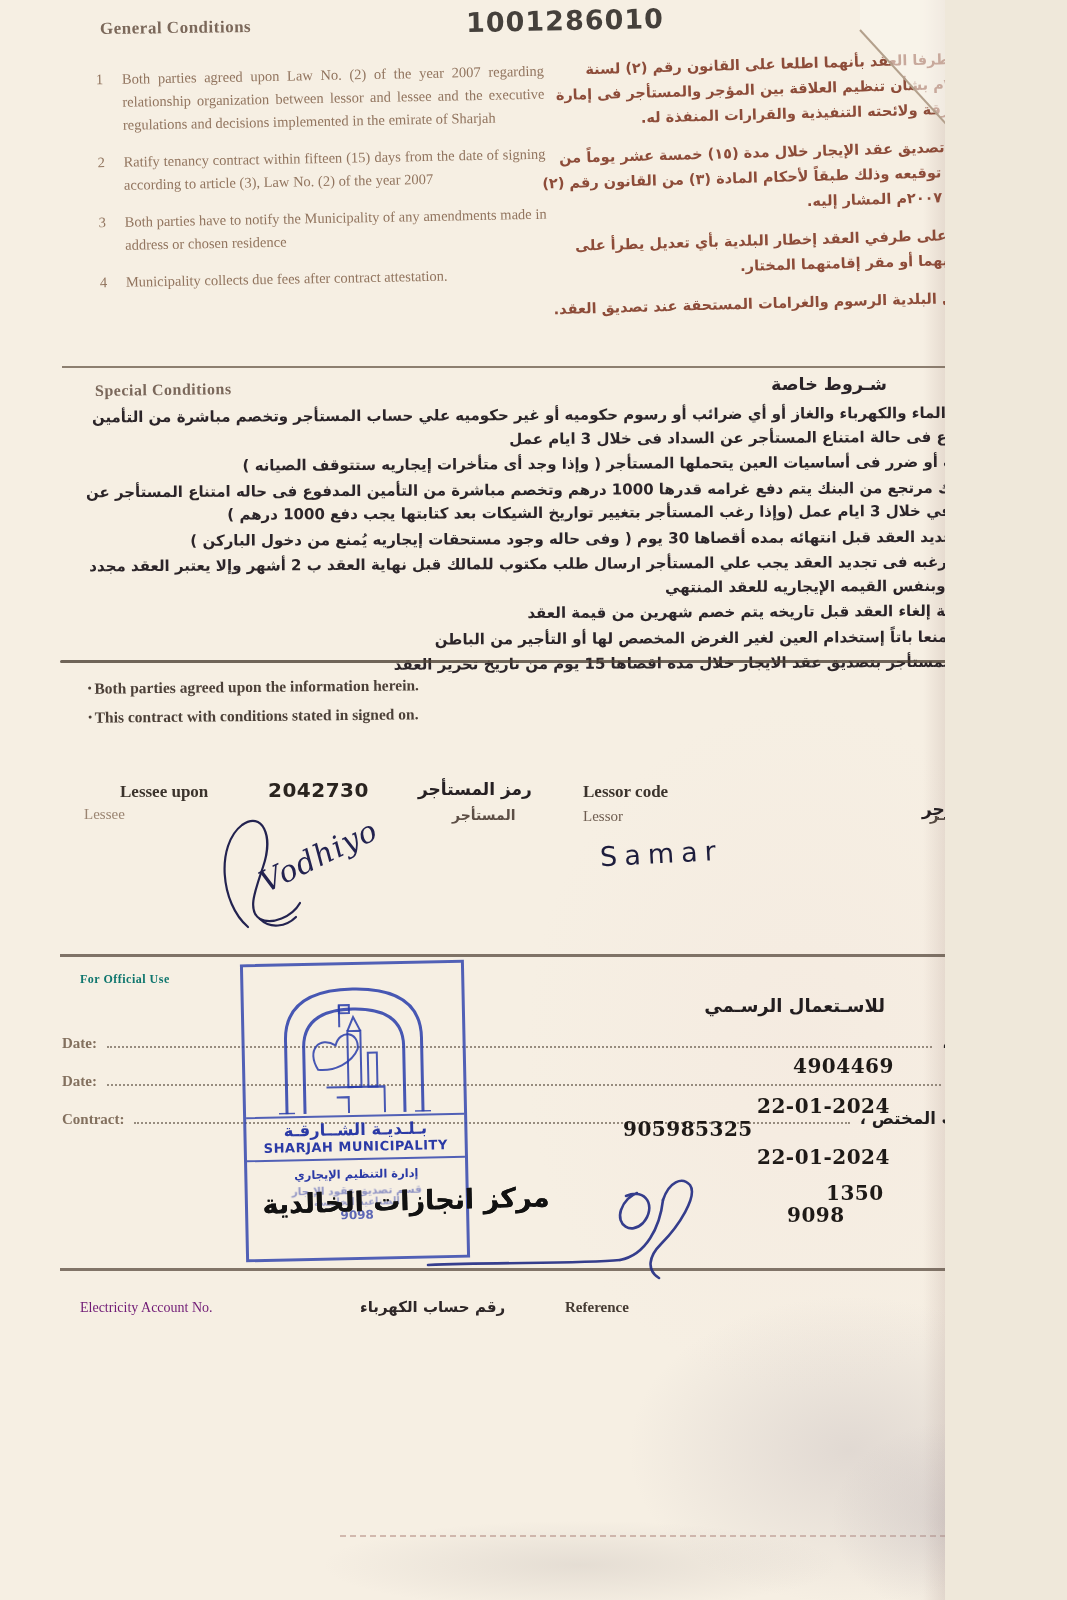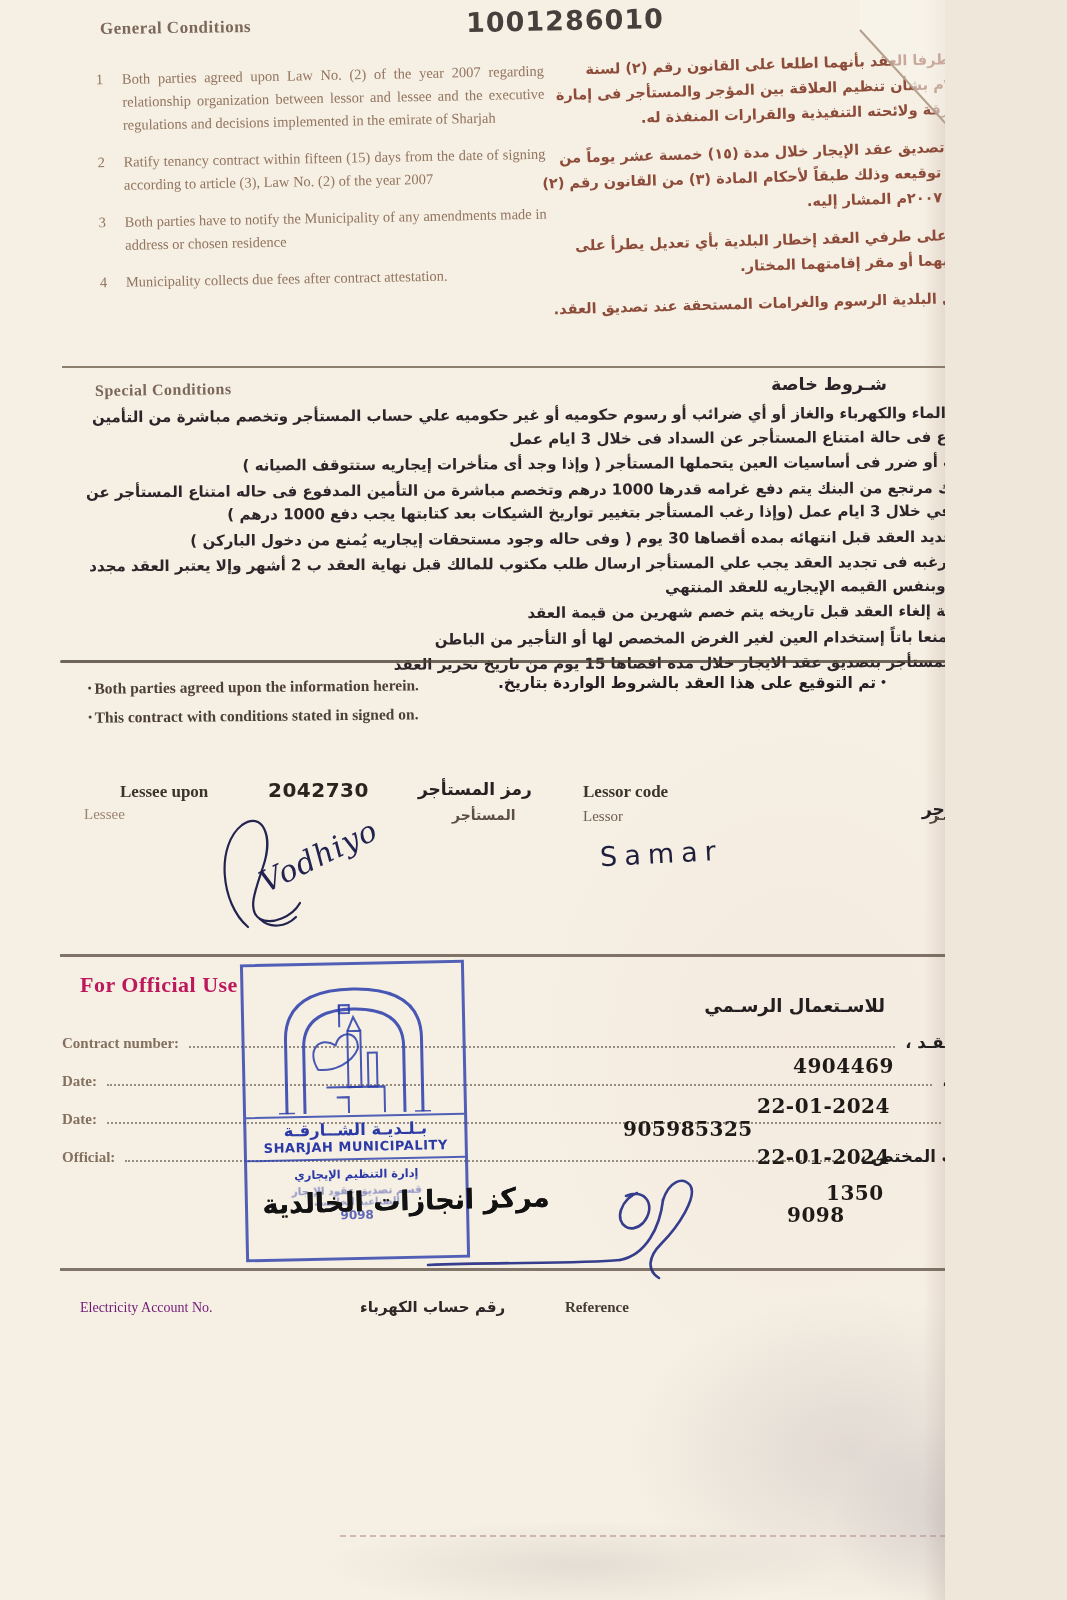--- a/index.html
+++ b/index.html
@@ -54,21 +54,21 @@
   .lessee-code-ar{left:418px;top:779px;font-weight:bold;font-size:17px;color:#262023;}
   .lessor-code-label{left:583px;top:782px;font-weight:bold;font-size:17px;color:#3b332c;}
   .lessor-code-ar{left:922px;top:779px;font-weight:bold;font-size:17px;color:#262023;}
   .lessee-label{left:84px;top:806px;font-size:15px;color:#9a8471;}
   .lessee-ar{left:452px;top:807px;font-weight:bold;font-size:14px;color:#5d4f46;}
   .lessor-label{left:583px;top:808px;font-size:15px;color:#6e5d50;}
   .lessor-ar{left:930px;top:806px;font-weight:bold;font-size:15px;color:#564a42;}
   .sig-lessor{left:600px;top:838px;font-size:27px;color:#1d1d3c;letter-spacing:7px;transform:rotate(-3deg);}
 
   
-  .ou-title-en{left:80px;top:972px;font-weight:bold;font-size:22px;color:#be185d;letter-spacing:.5px;}
+  .ou-title-en{left:80px;top:972px;font-weight:bold;font-size:12px;color:#0f766e;letter-spacing:.5px;}
   .ou-title-ar{right:60px;top:995px;font-weight:bold;font-size:18px;color:#221d1f;}
   .ou-rows{left:62px;top:1016px;width:948px;}
   .orow{display:flex;align-items:flex-end;height:38px;position:relative;}
   .orow .en{white-space:nowrap;color:#83705e;font-weight:bold;font-size:15px;
             font-family:"Liberation Serif","DejaVu Serif",serif;padding-bottom:2px;}
   .orow .dots{flex:1;border-bottom:2px dotted #6f6355;margin:0 10px 6px;opacity:.7;}
   .orow .arl{white-space:nowrap;font-weight:bold;font-size:16.5px;color:#221e1f;padding-bottom:2px;}
   .oval{position:absolute;font-weight:bold;color:#1e1a17;font-size:20px;z-index:3;
         font-family:"DejaVu Serif",serif;letter-spacing:.5px;}
   .v1{left:793px;top:1054px;} .v2{left:757px;top:1094px;} .v3{left:623px;top:1117px;}
@@ -167,21 +167,20 @@
     <div class="sp-item">يلتزم المستأجر بتصديق عقد الايجار خلال مده اقصاها 15 يوم من تاريخ تحرير العقد</div>
   </div>
 
   <div class="abs div2"></div>
 
   <div class="abs agree-en">
     <div class="item">Both parties agreed upon the information herein.</div>
     <div class="item">This contract with conditions stated in signed on.</div>
   </div>
   <div class="abs agree-ar ar">
-    <div class="item">تم التوقيع على هذا العقد بالشروط الواردة بتاريخ.</div>
   </div>
 
   <div class="abs lessee-code-label serif">Lessee upon</div>
   <div class="abs lessee-code-value">2042730</div>
   <div class="abs lessee-code-ar ar">رمز المستأجر</div>
   <div class="abs lessor-code-label serif">Lessor code</div>
   <div class="abs lessor-code-ar ar">رمز المؤجر</div>
   <div class="abs lessee-label serif">Lessee</div>
   <div class="abs lessee-ar ar">المستأجر</div>
   <div class="abs lessor-label serif">Lessor</div>
@@ -197,36 +196,31 @@
 
   <div class="abs sig-lessor">Samar</div>
 
   <div class="abs div3"></div>
 
   <div class="abs ou-title-en serif">For Official Use</div>
   <div class="abs ou-title-ar ar">للاسـتعمال الرسـمي</div>
 
   <div class="abs ou-rows">
     <div class="orow">
-      <span class="en serif">Contract number:</span>
-      <span class="dots"></span>
-      <span class="arl ar">رقـم العقـد ،</span>
-    </div>
-    <div class="orow">
       <span class="en serif">Date:</span>
       <span class="dots"></span>
       <span class="arl ar">تاريخـه ،</span>
     </div>
     <div class="orow">
       <span class="en serif">Date:</span>
       <span class="dots"></span>
       <span class="arl ar">بتاريخ ،</span>
     </div>
     <div class="orow">
-      <span class="en serif">Official:</span>
+      <span class="en serif">Contract:</span>
       <span class="dots"></span>
       <span class="arl ar">الموظف المختص ،</span>
     </div>
   </div>
 
   <div class="abs oval v1">4904469</div>
   <div class="abs oval v2">22-01-2024</div>
   <div class="abs oval v3">905985325</div>
   <div class="abs oval v4">22-01-2024</div>
   <div class="abs oval v5">1350</div>

